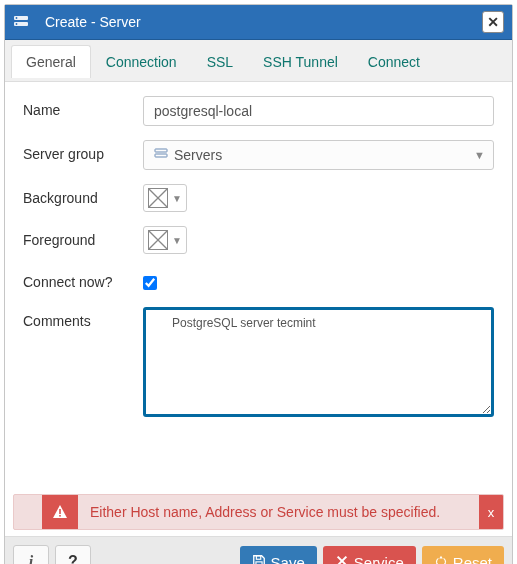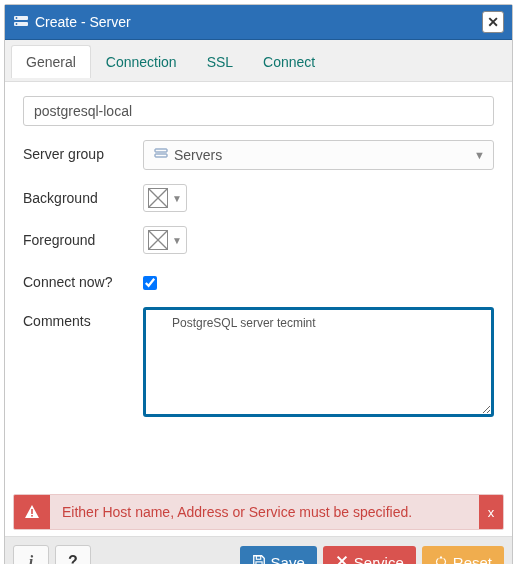--- a/index.html
+++ b/index.html
@@ -15,21 +15,21 @@
     background: #fff;
     margin: 4px;
     border-radius: 2px;
   }
   .titlebar {
     background: #2b6fb6;
     color: #fff;
     padding: 6px 8px;
     display: flex;
     align-items: center;
-    gap: 6px;
+    gap: 16px;
     font-size: 14px;
     border-bottom: 1px solid #1f5a96;
   }
   .titlebar .tb-icon {
     width: 16px; height: 16px; display: inline-flex; align-items:center; justify-content:center;
   }
   .titlebar .title-text { flex: 1; font-weight: 500; }
   .titlebar .close-btn {
     background: #fff;
     color: #333;
@@ -153,20 +153,21 @@
     margin: 0 8px 6px 8px;
     background: #f2dede;
     color: #d9534f;
     border: 1px solid #eac9c9;
     border-radius: 2px;
     display: flex;
     align-items: stretch;
     font-size: 14px;
     position: relative;
     overflow: hidden;
+    padding-left: 28px;
   }
   .alert-icon-box {
     background: #d9534f;
     color: #fff;
     width: 36px;
     display: flex; align-items: center; justify-content: center;
   }
   .alert-text {
     padding: 9px 12px;
     flex: 1;
@@ -235,26 +236,28 @@
     <span class="title-text">Create - Server</span>
     <div class="close-btn">
       <span>✕</span>
     </div>
   </div>
 
   <div class="tabs">
     <div class="tab active">General</div>
     <div class="tab">Connection</div>
     <div class="tab">SSL</div>
+    <div class="tab">SSH Tunnel</div>
     <div class="tab">Connect</div>
   </div>
 
   <div class="form-body">
 
     <div class="form-row">
+      <div class="form-label">Name</div>
       <div class="form-control-wrap">
         <input type="text" class="text-input" value="postgresql-local" style="">
       </div>
     </div>
 
     <div class="form-row">
       <div class="form-label">Server group</div>
       <div class="form-control-wrap">
         <div class="select-like">
           <span class="srv-icon">

